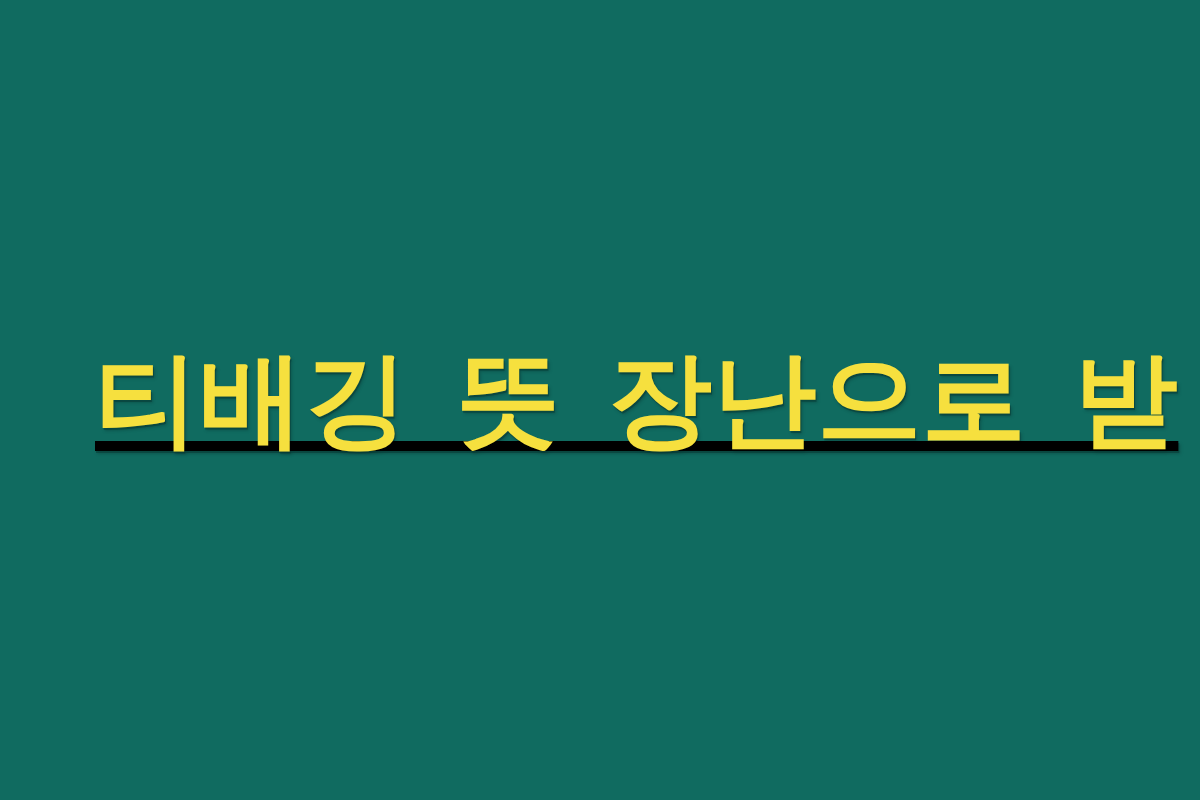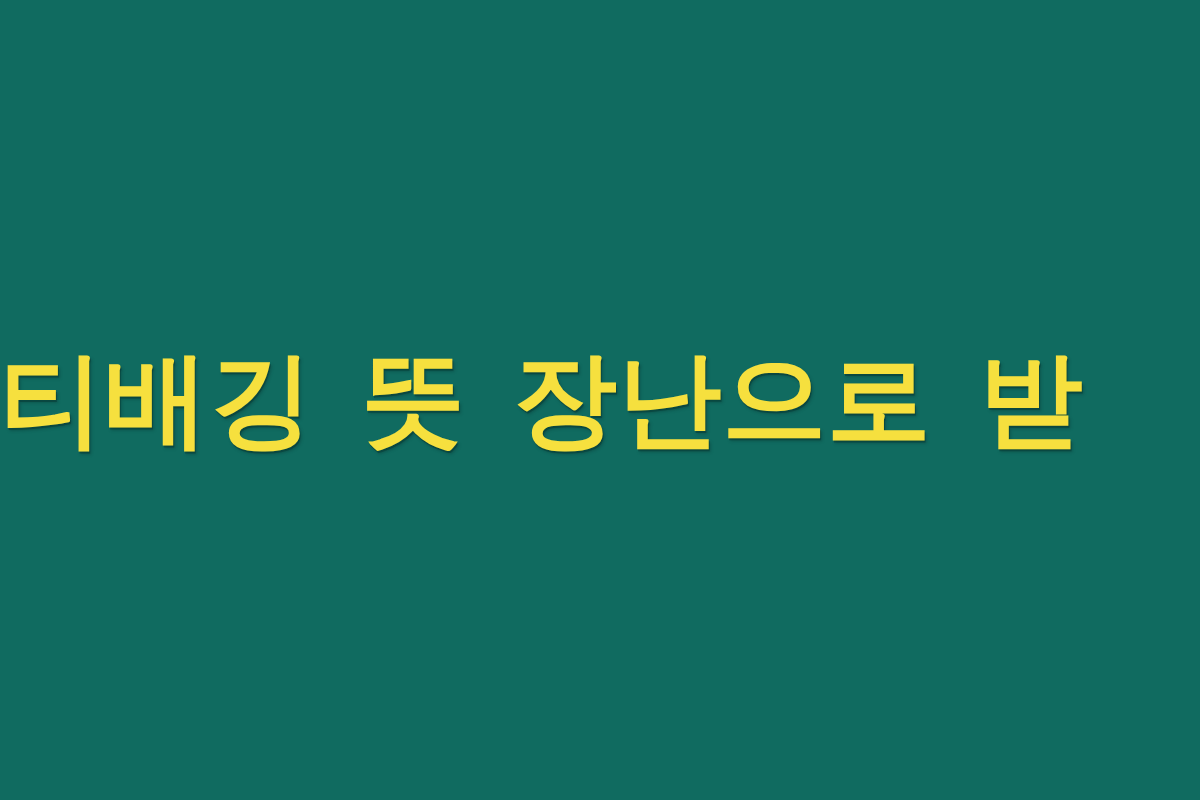--- a/index.html
+++ b/index.html
@@ -15,21 +15,23 @@
     font-family: "DejaVu Sans", "Liberation Sans", sans-serif;
   }
 
   .canvas {
     position: relative;
     width: 1200px;
     height: 800px;
     background: #106B60;
     display: flex;
     align-items: center;
+    justify-content: center;
     box-sizing: border-box;
+    text-decoration: underline;
   }
 
   .headline {
     width: 1010px;
     margin: 0;
     padding: 0;
     text-align: center;
     color: #F6E03E;
     font-family: "DejaVu Sans", "Liberation Sans", sans-serif;
     font-weight: 700;

